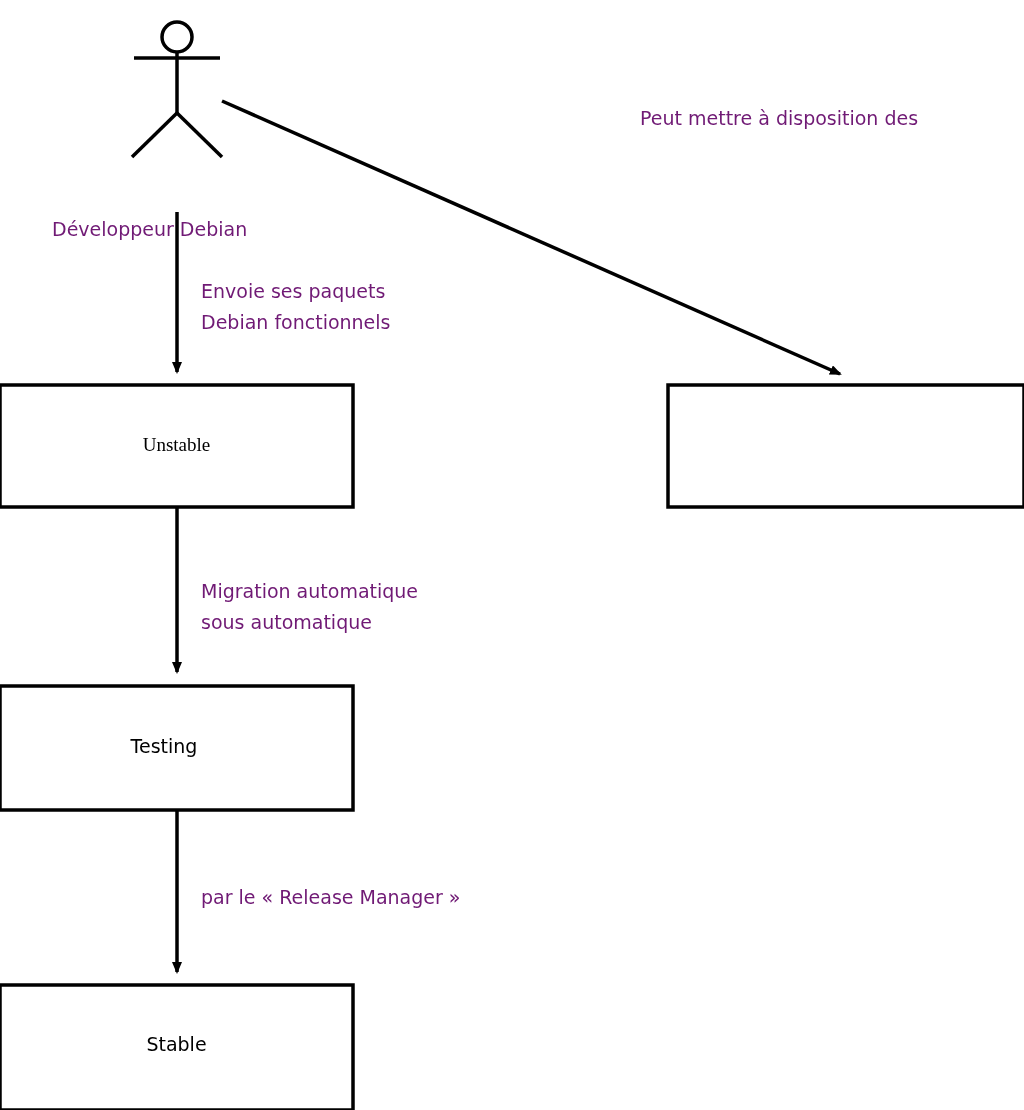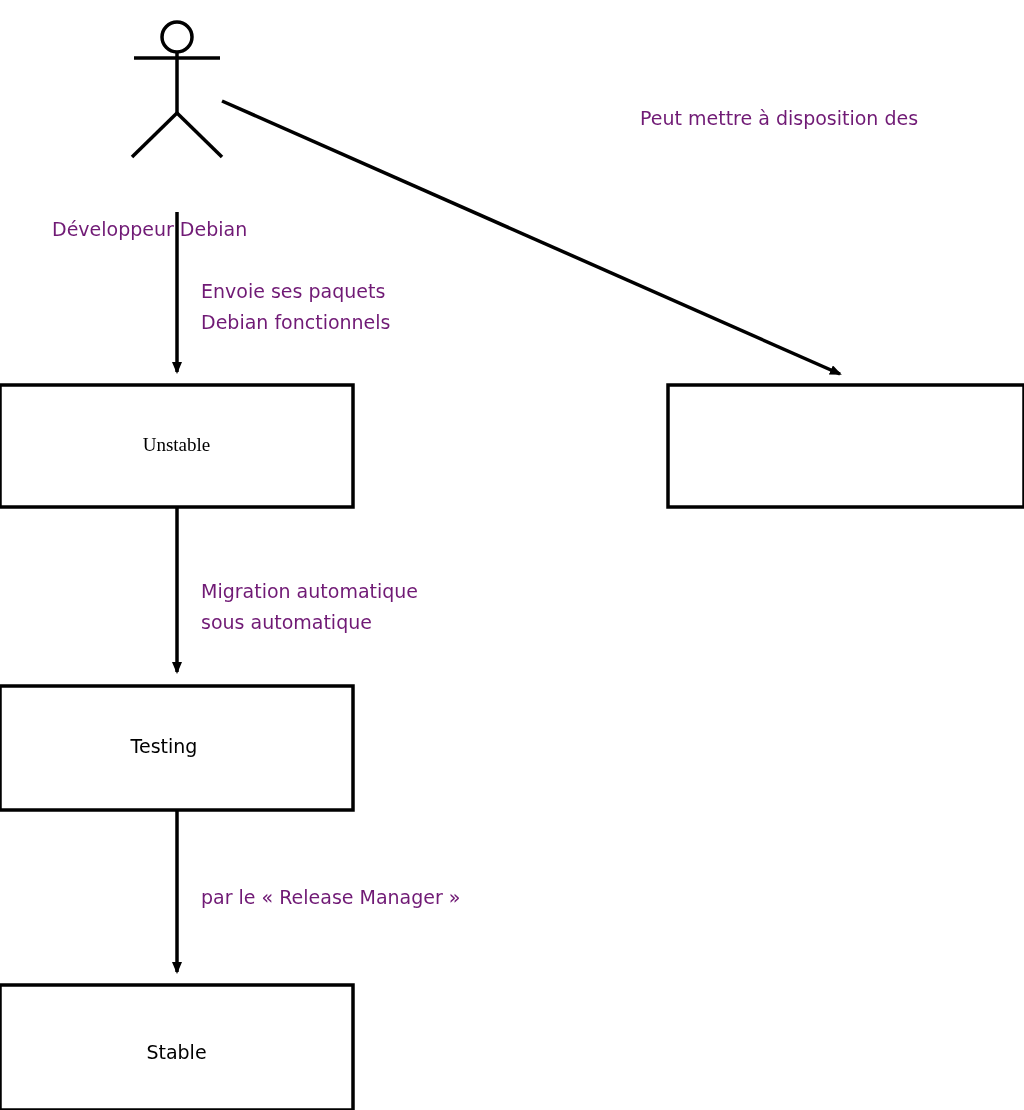--- a/index.html
+++ b/index.html
@@ -73,20 +73,20 @@
 
   <div class="lbl" style="left:52px; top:180px;margin-top:36px;">Développeur Debian</div>
 
   <div class="lbl" style="left:640px; top:105px;">Peut mettre à disposition des</div>
 
   <div class="lbl" style="left:201px; top:309px;">Debian fonctionnels</div>
   <div class="lbl" style="left:201px; top:278px;">Envoie ses paquets</div>
 
   <div class="box-label" style="left:0px; top:434px; width:353px;font-family:Liberation Serif, serif;">Unstable</div>
   <div class="box-label" style="left:0px; top:735px; width:328px;">Testing</div>
-  <div class="box-label" style="left:0px; top:1033px; width:353px;margin-top:8px;">Stable</div>
+  <div class="box-label" style="left:0px; top:1033px; width:353px;">Stable</div>
 
   <div class="lbl" style="left:201px; top:578px;">Migration automatique</div>
   <div class="lbl" style="left:201px; top:609px;">sous automatique</div>
 
   <div class="lbl" style="left:201px; top:884px;">par le « Release Manager »</div>
 
 </div>
 
 </body></html>

